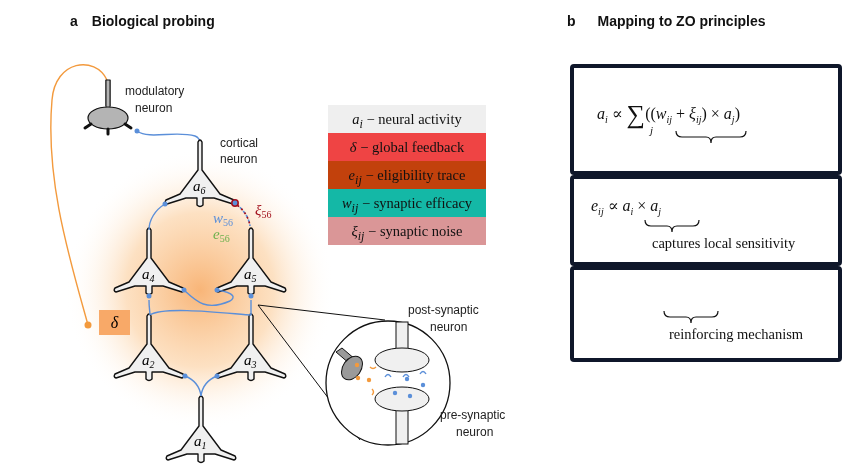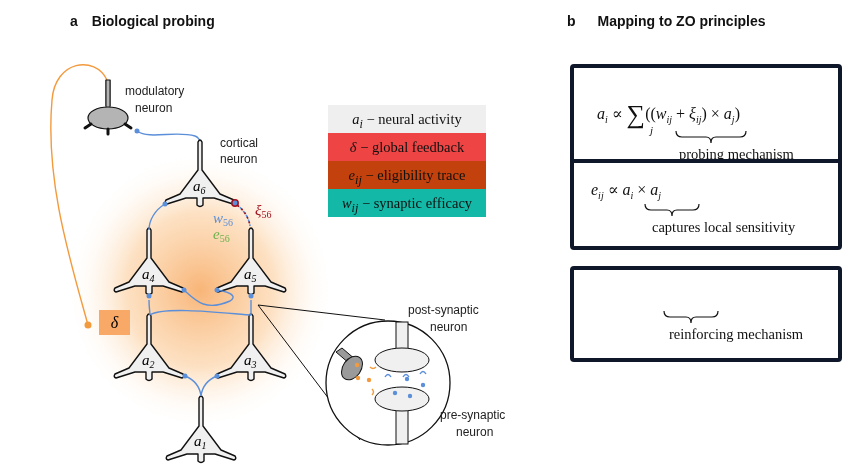--- a/index.html
+++ b/index.html
@@ -149,33 +149,33 @@
   <text class="lbl" x="430" y="331">neuron</text>
   <text class="lbl" x="440" y="419">pre-synaptic</text>
   <text class="lbl" x="456" y="436">neuron</text>
 </svg>
 
 <div class="legend">
   <div class="row" id="lg0" style="background: rgb(239, 239, 239);"><i>a</i><sub><i>i</i></sub><span> − neural activity</span></div>
   <div class="row" id="lg1" style="background: #ef4444;"><i>δ</i><span> − global feedback</span></div>
   <div class="row" id="lg2" style="background: #c2410c;"><i>e</i><sub><i>ij</i></sub><span> − eligibility trace</span></div>
   <div class="row" id="lg3" style="background: #14b8a6;"><i>w</i><sub><i>ij</i></sub><span> − synaptic efficacy</span></div>
+  <div class="row" id="lg4" style="background: rgb(218, 150, 151);"><i>ξ</i><sub><i>ij</i></sub><span> − synaptic noise</span></div>
 </div>
 
 <div class="eqbox" style="top:64px; height:103px;">
   <div class="eq" style="left:23px; top:28px;">
     <i>a</i><sub>i</sub> ∝ <span style="font-size:26px; position:relative; top:4px;">∑</span><span style="position:absolute; left:53px; top:28px; font-size:11px; font-style:italic;">j</span>((<i>w</i><sub>ij</sub> + <i>ξ</i><sub>ij</sub>) × <i>a</i><sub>j</sub>)
   </div>
   <svg class="brace" style="left:101px; top:62px;" width="72" height="14">
       <path d="M1,1 Q1,7 7,7 L31,7 Q36,7 36,13 Q36,7 41,7 L65,7 Q71,7 71,1" fill="none" stroke="#111" stroke-width="1.2"></path>
     </svg>
-  <div class="brace-note" style="left:105px; top:78px;">probing mechanism</div>
 </div>
 
-<div class="eqbox" style="top:159px; height:83px;">
+<div class="eqbox" style="top:175px; height:83px;">
   <div class="eq" style="left:17px; top:17px;">
     <i>e</i><sub>ij</sub> ∝ <i>a</i><sub>i</sub> × <i>a</i><sub>j</sub>
   </div>
   <svg class="brace" style="left:70px; top:40px;" width="56" height="14">
       <path d="M1,1 Q1,7 7,7 L23,7 Q28,7 28,13 Q28,7 33,7 L49,7 Q55,7 55,1" fill="none" stroke="#111" stroke-width="1.2"></path>
     </svg>
   <div class="brace-note" style="left:78px; top:56px;">captures local sensitivity</div>
 </div>
 
 <div class="eqbox" style="top:266px; height:88px;">

